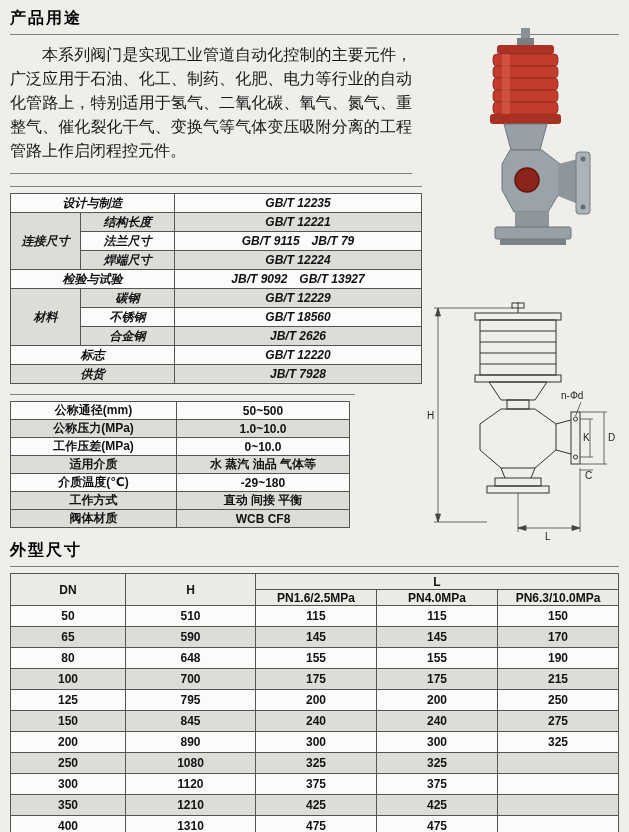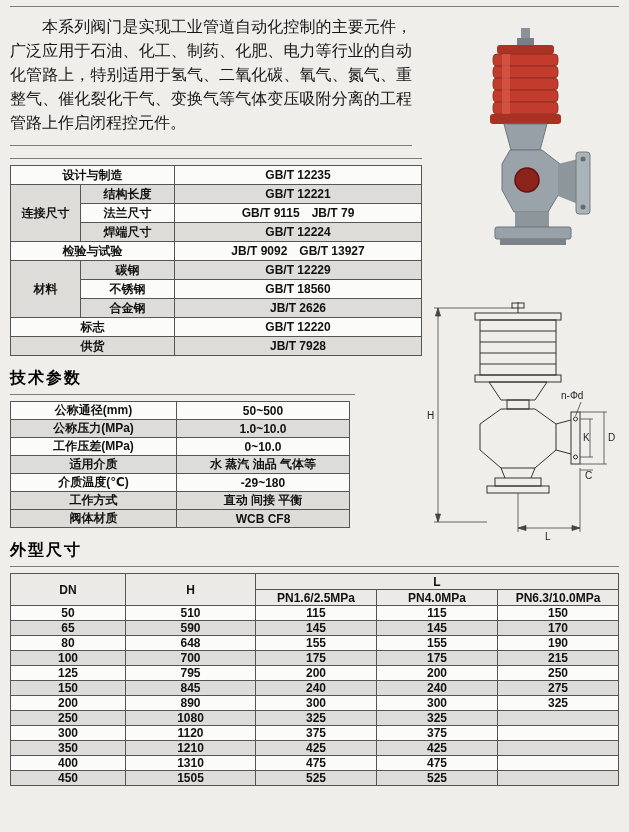--- a/index.html
+++ b/index.html
@@ -24,37 +24,38 @@
   table { border-collapse:collapse; table-layout:fixed; }
   td,th {
     border:1px solid #555;
     font-size:12px; font-weight:700; color:#111;
     text-align:center; vertical-align:middle;
     padding:0 3px; overflow:hidden; white-space:nowrap;
   }
   tr.light { background:#fbfbf9; }
   tr.shade { background:#dddcd9; }
   .standards { width:412px; margin:6px 0 10px 0; }
-  .standards td { height:19px; }
+  .standards td { height:19px;font-style:italic; }
   .tech { width:340px; margin:6px 0 10px 0; }
   .tech td { height:16px; }
   .dims { width:609px; margin:6px 0 0 0; }
   .dims th { height:16px; background:#eceae6; }
-  .dims td { height:15px; }
+  .dims td { height:21px; }
   .photo-box { position:absolute; top:28px; right:14px; width:175px; height:240px; }
   .drawing-box { position:absolute; top:298px; right:6px; width:200px; height:248px; }
   .sec-gap { margin-top:12px; }
   svg text { font-size:10px; fill:#222; font-family:"Liberation Sans","DejaVu Sans",sans-serif; }
 </style>
 </head>
 <body>
 
 <div class="page">
 
   <section>
+    <h2 class="sec">产品用途</h2>
     <div class="rule rule-full"></div>
     <p class="para">本系列阀门是实现工业管道自动化控制的主要元件，广泛应用于石油、化工、制药、化肥、电力等行业的自动化管路上，特别适用于氢气、二氧化碳、氧气、氮气、重整气、催化裂化干气、变换气等气体变压吸附分离的工程管路上作启闭程控元件。</p>
     <div class="rule" style="width:402px;"></div>
   </section>
 
   <section class="sec-gap">
     <div class="rule" style="width:412px;"></div>
     <table class="standards">
       <colgroup>
           <col style="width:70px">
@@ -102,21 +103,20 @@
       </tr>
       <tr class="shade">
         <td colspan="2">供货</td>
         <td>JB/T 7928</td>
       </tr>
     </tbody>
       </table>
   </section>
 
   <section>
-    <h2 class="sec">技术参数</h2>
     <div class="rule" style="width:345px;"></div>
     <table class="tech">
       <colgroup>
           <col style="width:166px">
           <col>
         </colgroup>
       <tbody>
           <tr class="light">
             <td>公称通径(mm)</td>
             <td>50~500</td>

